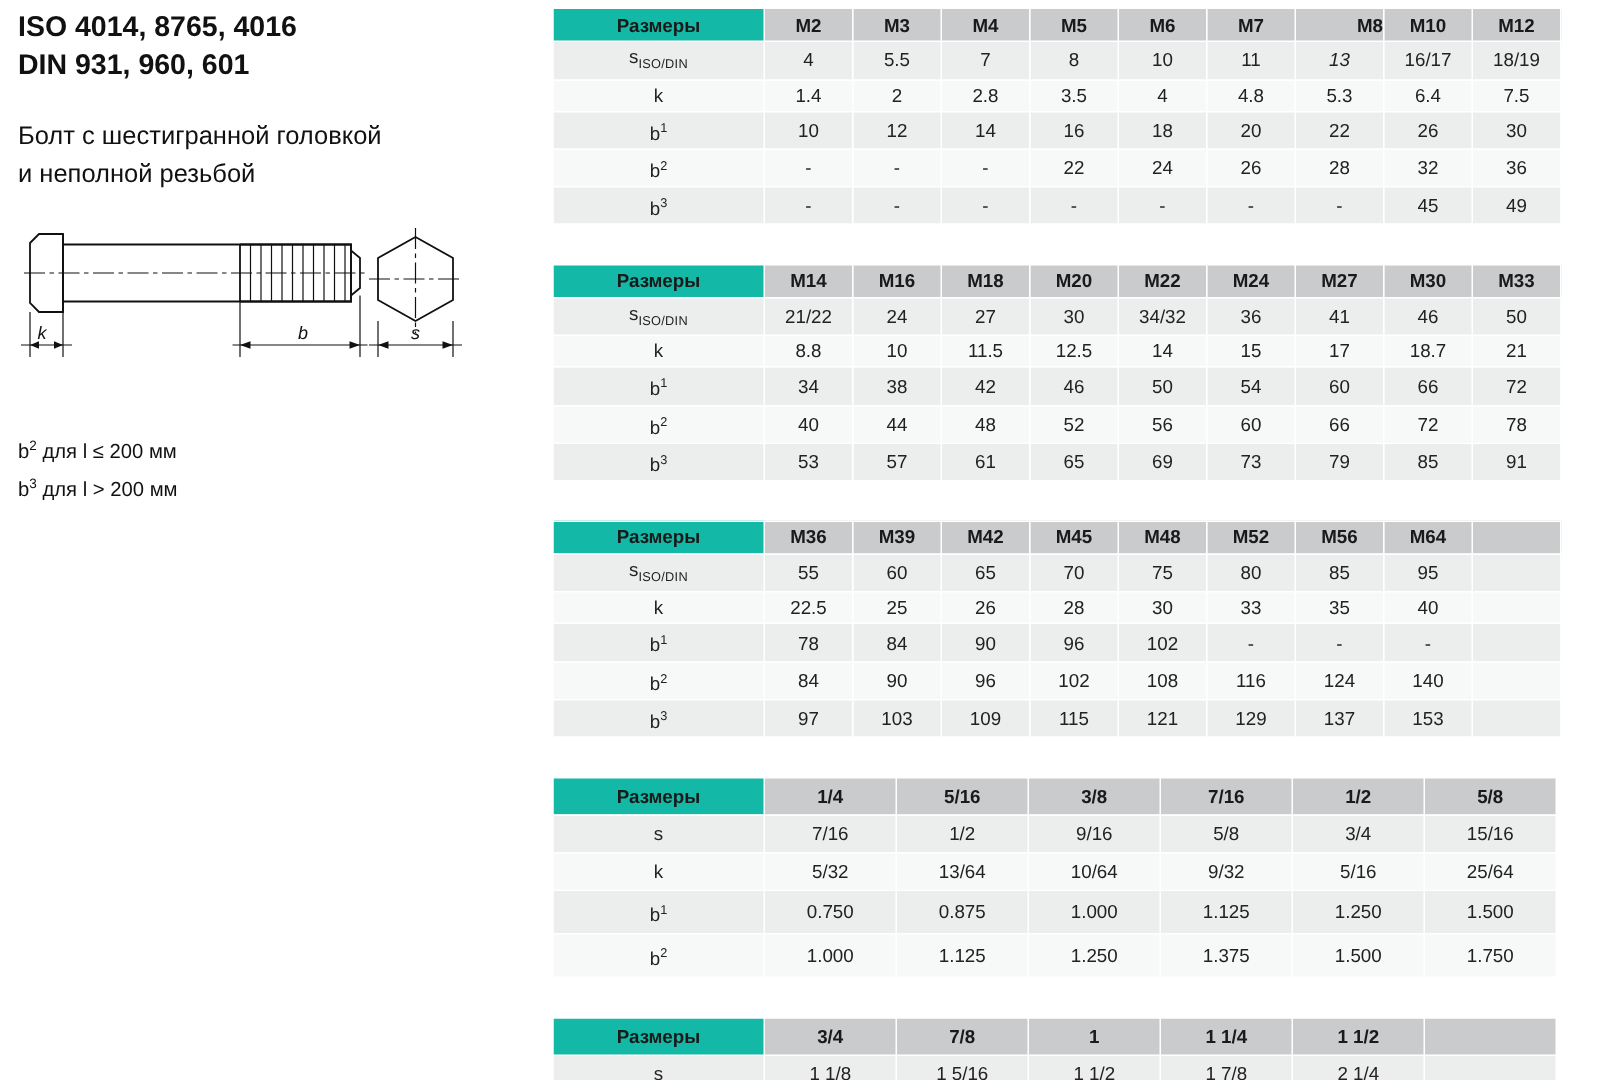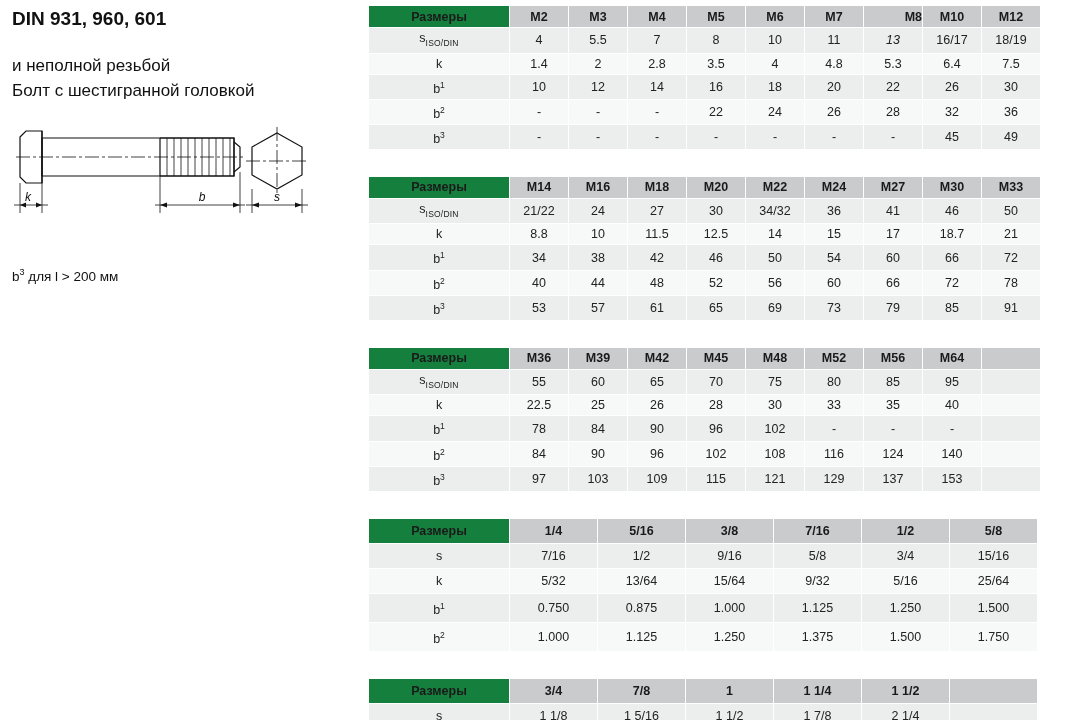--- a/index.html
+++ b/index.html
@@ -86,47 +86,48 @@
     color: #1a1a1a;
     height: 21px;
   }
   table.dim tr.odd td { background: #eceded; }
   table.dim tr.even td { background: #f7f8f8; }
   table.dim td.rowlabel, table.dim th.rowlabel {
     background: #eceded;
     width: 140px;
   }
   table.dim tr.even td.rowlabel { background: #f7f8f8; }
-  table.dim tr.header th.rowlabel { background: #15803d; }
+  table.dim tr.header th.rowlabel { background: #14b8a6; }
   .sub {
     font-size: 8.5px;
     vertical-align: sub;
     letter-spacing: 0.2px;
   }
   .sup {
     font-size: 8.5px;
     vertical-align: super;
   }
   
   table.imp td, table.imp th { height: 24px; line-height: 24px; }
 </style>
 </head>
 <body>
 
 <div class="page">
 
   <div class="left-col">
 
     <div class="title-block">
+      <div>ISO 4014, 8765, 4016</div>
       <div>DIN 931, 960, 601</div>
     </div>
 
     <div class="subtitle-block">
+      <div>Болт с шестигранной головкой</div>
       <div>и неполной резьбой</div>
-      <div>Болт с шестигранной головкой</div>
     </div>
 
     <div class="drawing">
       <svg width="310" height="105" viewBox="0 0 310 105" xmlns="http://www.w3.org/2000/svg">
 
         <g stroke="#111" stroke-width="1.2" fill="none">
           <path d="M8 12 L14 6 L30 6 L30 58 L14 58 L8 52 Z"></path>
           <line x1="30" y1="6" x2="30" y2="58"></line>
 
           <path d="M30 13 L222 13 L222 51 L30 51 Z"></path>
@@ -188,20 +189,21 @@
         </g>
         <g fill="#111">
           <polygon points="240,80 247,77.5 247,82.5"></polygon>
           <polygon points="290,80 283,77.5 283,82.5"></polygon>
         </g>
         <text x="265" y="76" font-family="Liberation Sans, sans-serif" font-size="12" font-style="italic" fill="#111" text-anchor="middle">s</text>
       </svg>
     </div>
 
     <div class="notes">
+      <div><span>b</span><sup>2</sup><span> для l ≤ 200 мм</span></div>
       <div><span>b</span><sup>3</sup><span> для l &gt; 200 мм</span></div>
     </div>
   </div>
 
   <div class="tables">
       <table class="dim">
         <thead>
           <tr class="header">
             <th class="rowlabel">Размеры</th>
             <th style="width: 58px;">M2</th>
@@ -453,21 +455,21 @@
             <td style="width: 87px;">1/2</td>
             <td style="width: 87px;">9/16</td>
             <td style="width: 87px;">5/8</td>
             <td style="width: 87px;">3/4</td>
             <td style="width: 87px;">15/16</td>
           </tr>
           <tr class="even">
             <td class="rowlabel"><span>k</span></td>
             <td style="width: 87px;">5/32</td>
             <td style="width: 87px;">13/64</td>
-            <td style="width: 87px;">15/64</td>
+            <td style="width: 87px;">10/64</td>
             <td style="width: 87px;">9/32</td>
             <td style="width: 87px;">5/16</td>
             <td style="width: 87px;">25/64</td>
           </tr>
           <tr class="odd">
             <td class="rowlabel"><span>b</span><span class="sup">1</span></td>
             <td style="width: 87px;">0.750</td>
             <td style="width: 87px;">0.875</td>
             <td style="width: 87px;">1.000</td>
             <td style="width: 87px;">1.125</td>

